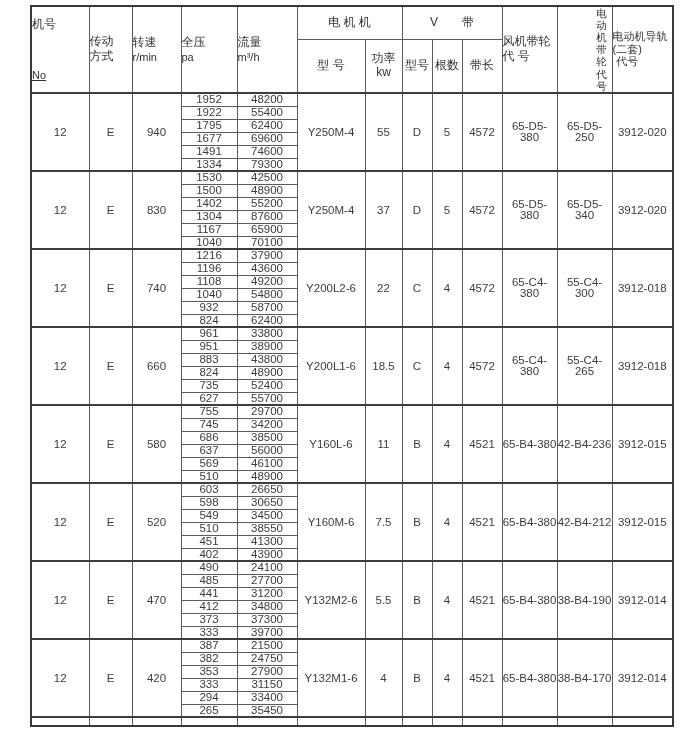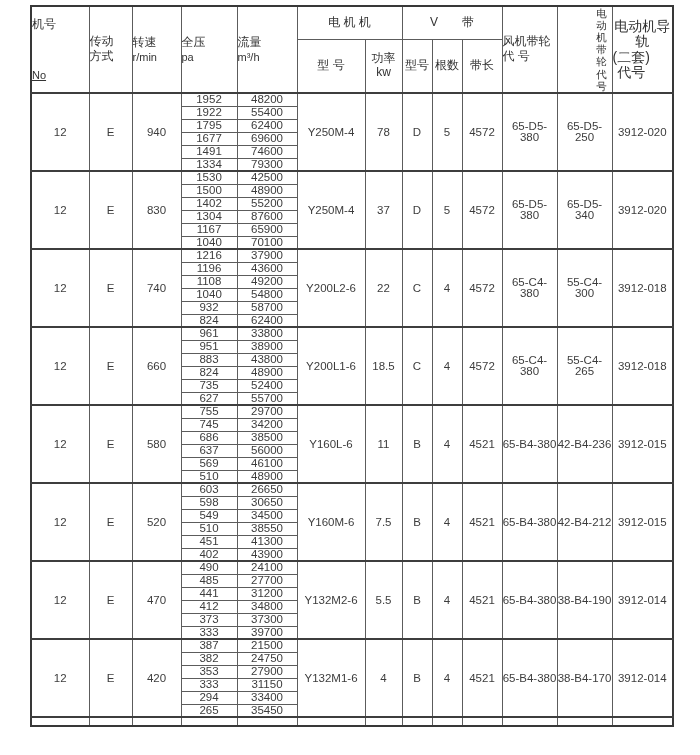--- a/index.html
+++ b/index.html
@@ -38,21 +38,21 @@
   thead tr.hrow2 th { height: 21px; }
   th .stack {
     display: flex;
     flex-direction: column;
     align-items: flex-start;
     justify-content: center;
     gap: 1px;
   }
   th .sub { font-size: 11px; }
   th .underline { text-decoration: underline; margin-top: 36px; }
-  th .prewrap { white-space: pre-line; font-size: 14px; line-height: 1.08; }
+  th .prewrap { white-space: pre-line; font-size: 11px; line-height: 1.08; }
   th.narrowtxt { font-size: 10.5px; padding-left: 34px; }
   th.spaced { white-space: pre; }
   tbody td {
     font-size: 11.5px;
     height: 13px;
     line-height: 1;
     color: #3c3c3c;
   }
   tbody tr.group-start td { border-top: 2px solid #3e3e3e; }
   tbody td.sub-line { border-top-color: #6e6e6e; }
@@ -141,21 +141,21 @@
       </tr>
     </thead>
     <tbody>
         <tr class="group-start">
           <td rowspan="6">12</td>
           <td rowspan="6">E</td>
           <td rowspan="6">940</td>
           <td>1952</td>
           <td>48200</td>
           <td rowspan="6">Y250M-4</td>
-          <td rowspan="6">78</td>
+          <td rowspan="6">55</td>
           <td rowspan="6">D</td>
           <td rowspan="6">5</td>
           <td rowspan="6">4572</td>
           <td rowspan="6">65-D5-380</td>
           <td rowspan="6">65-D5-250</td>
           <td rowspan="6">3912-020</td>
         </tr>
         <tr>
           <td class="sub-line">1922</td>
           <td class="sub-line">55400</td>

